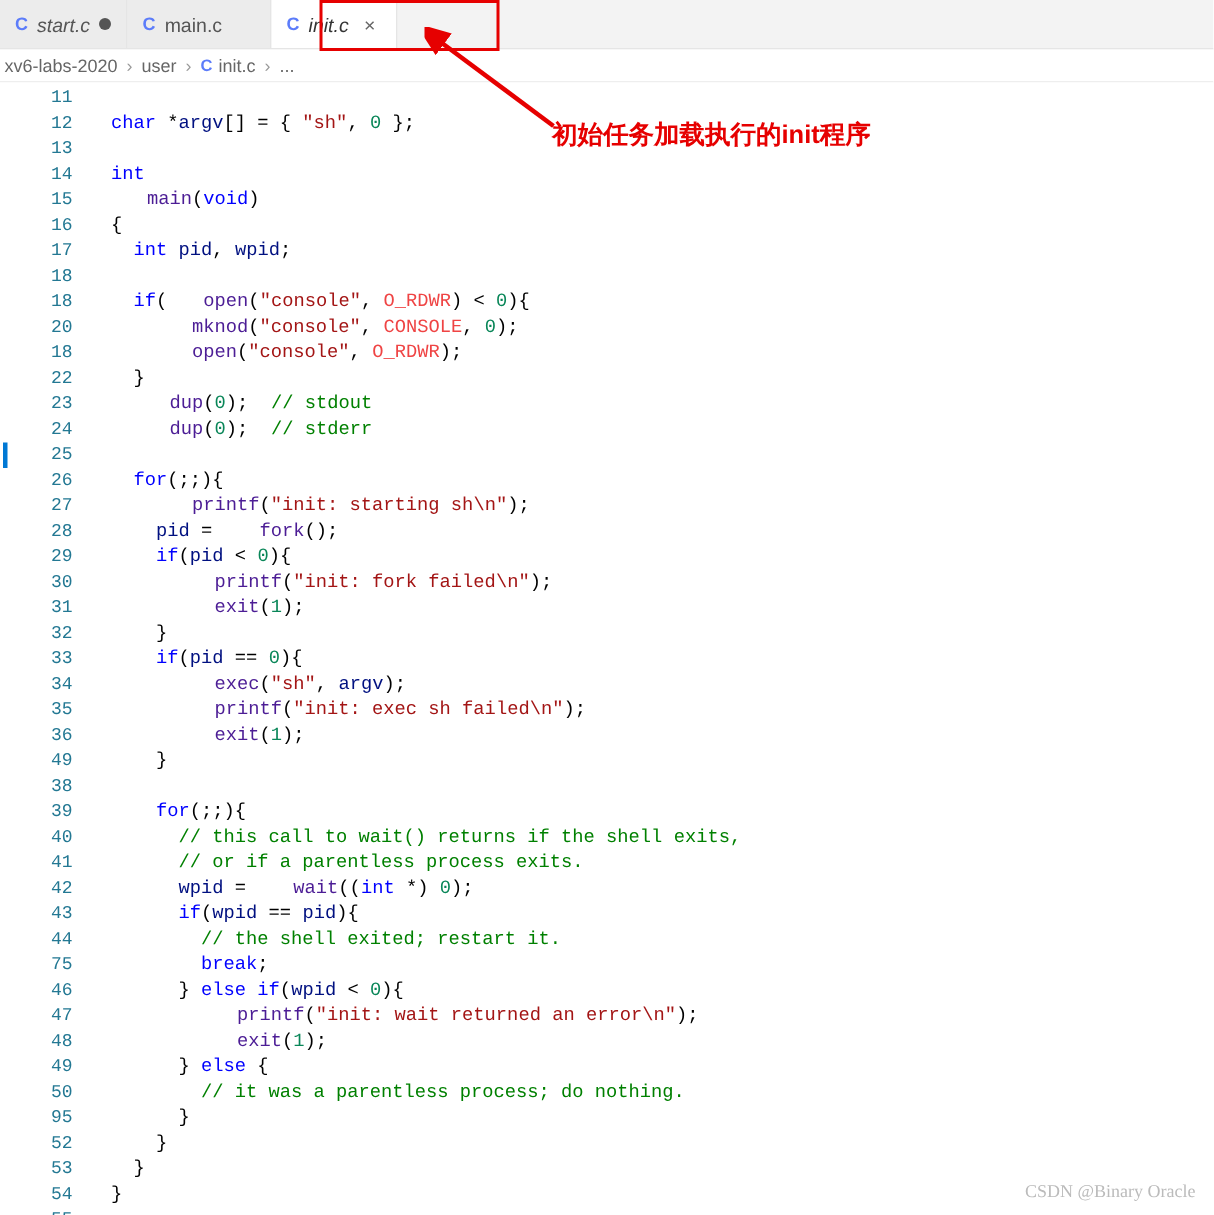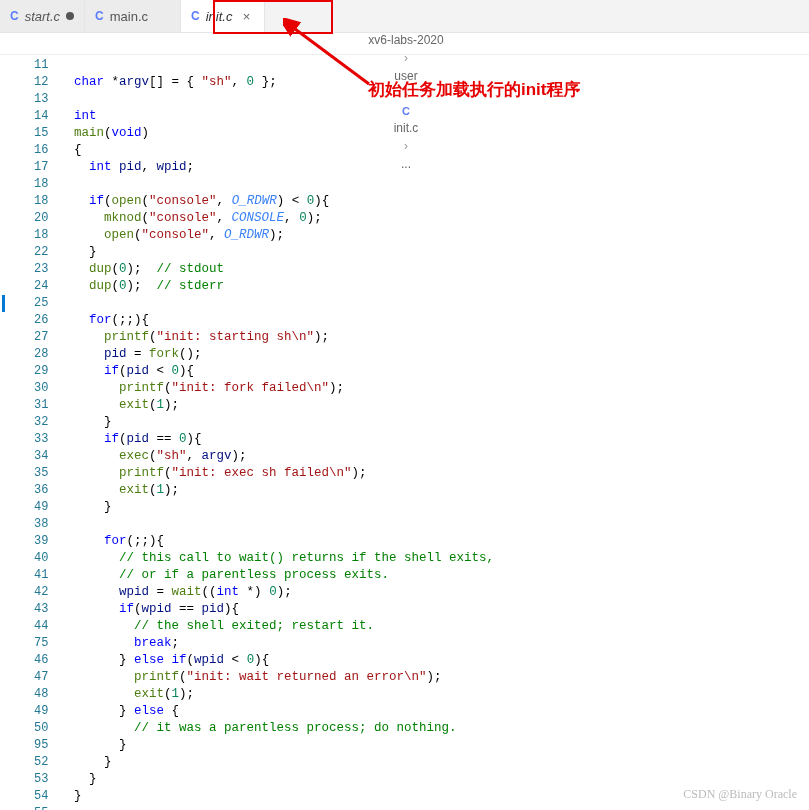--- a/index.html
+++ b/index.html
@@ -72,21 +72,20 @@
     height: 22px;
     padding-left: 3px;
     display: flex;
     align-items: center;
     gap: 4px;
     font-family: -apple-system, BlinkMacSystemFont, "Segoe UI", sans-serif;
     font-size: 12px;
     color: #666;
     background: #fff;
     border-bottom: 1px solid #eee;
-    flex-direction: column;
   }
   .breadcrumbs .sep { color: #999; margin: 0 2px; }
   .breadcrumbs .c-icon { color: #5c7cfa; font-weight: bold; font-size: 11px; }
   .editor {
     display: flex;
     height: calc(100% - 55px - 22px);
     background: #fff;
   }
   .gutter {
     width: 44px;
@@ -111,23 +110,23 @@
     padding-top: 2px;
     line-height: 17px;
     white-space: pre;
     font-size: 12.5px;
     color: #000;
   }
   .code .line { height: 17px; }
   .tok-kw   { color: #0000ff; }
   .tok-str  { color: #a31515; }
   .tok-num  { color: #098658; }
-  .tok-fn   { color: #4d7c0f; }
+  .tok-fn   { color: #4c1d95; margin-left: 24px; }
   .tok-var  { color: #001080; }
-  .tok-mac  { color: #3b82f6; font-style: italic; }
+  .tok-mac  { color: #ef4444; }
   .tok-cmt  { color: #008000; text-align: right; }
   .tok-op   { color: #000; }
   .watermark {
     position: absolute;
     bottom: 8px; right: 12px;
     font-family: Liberation Serif, serif;
     font-size: 12px;
     color: #bbb;
   }
 </style>

